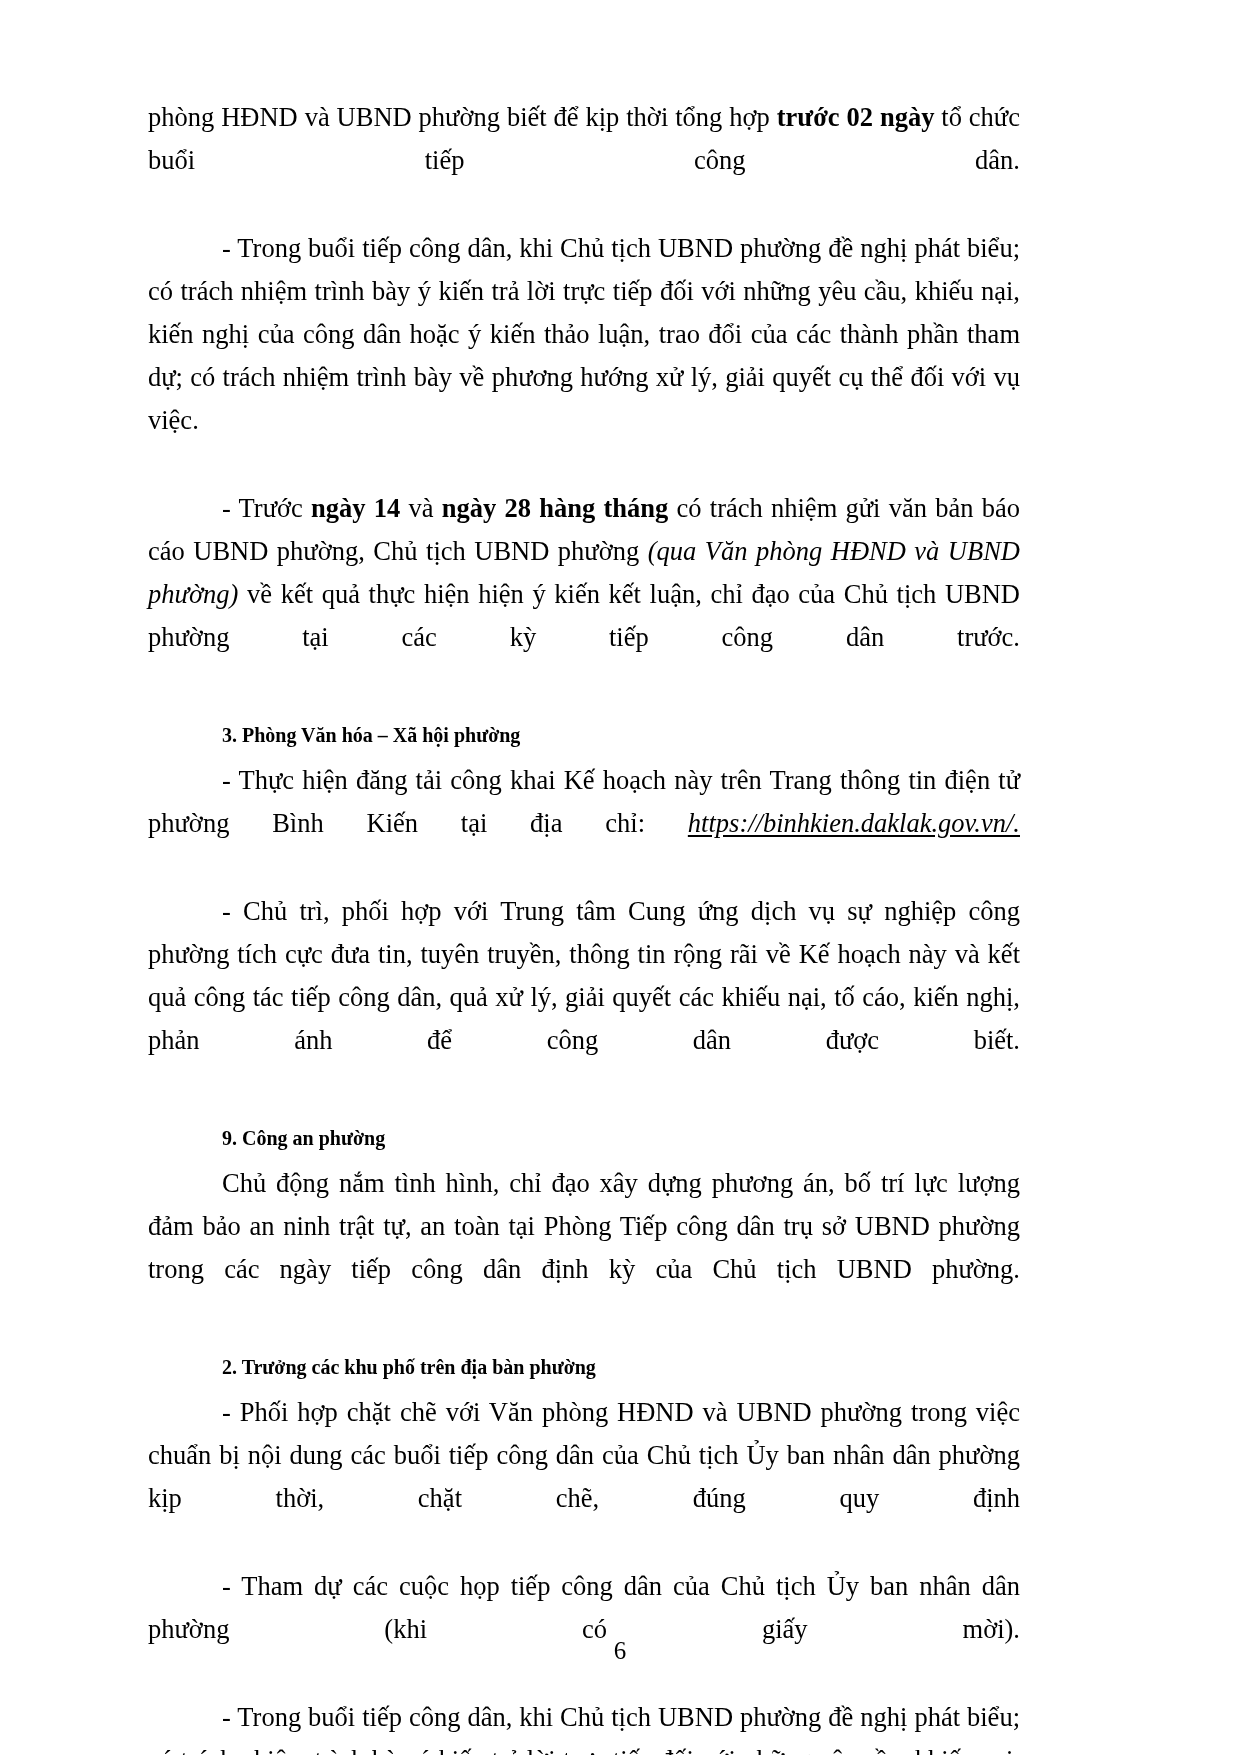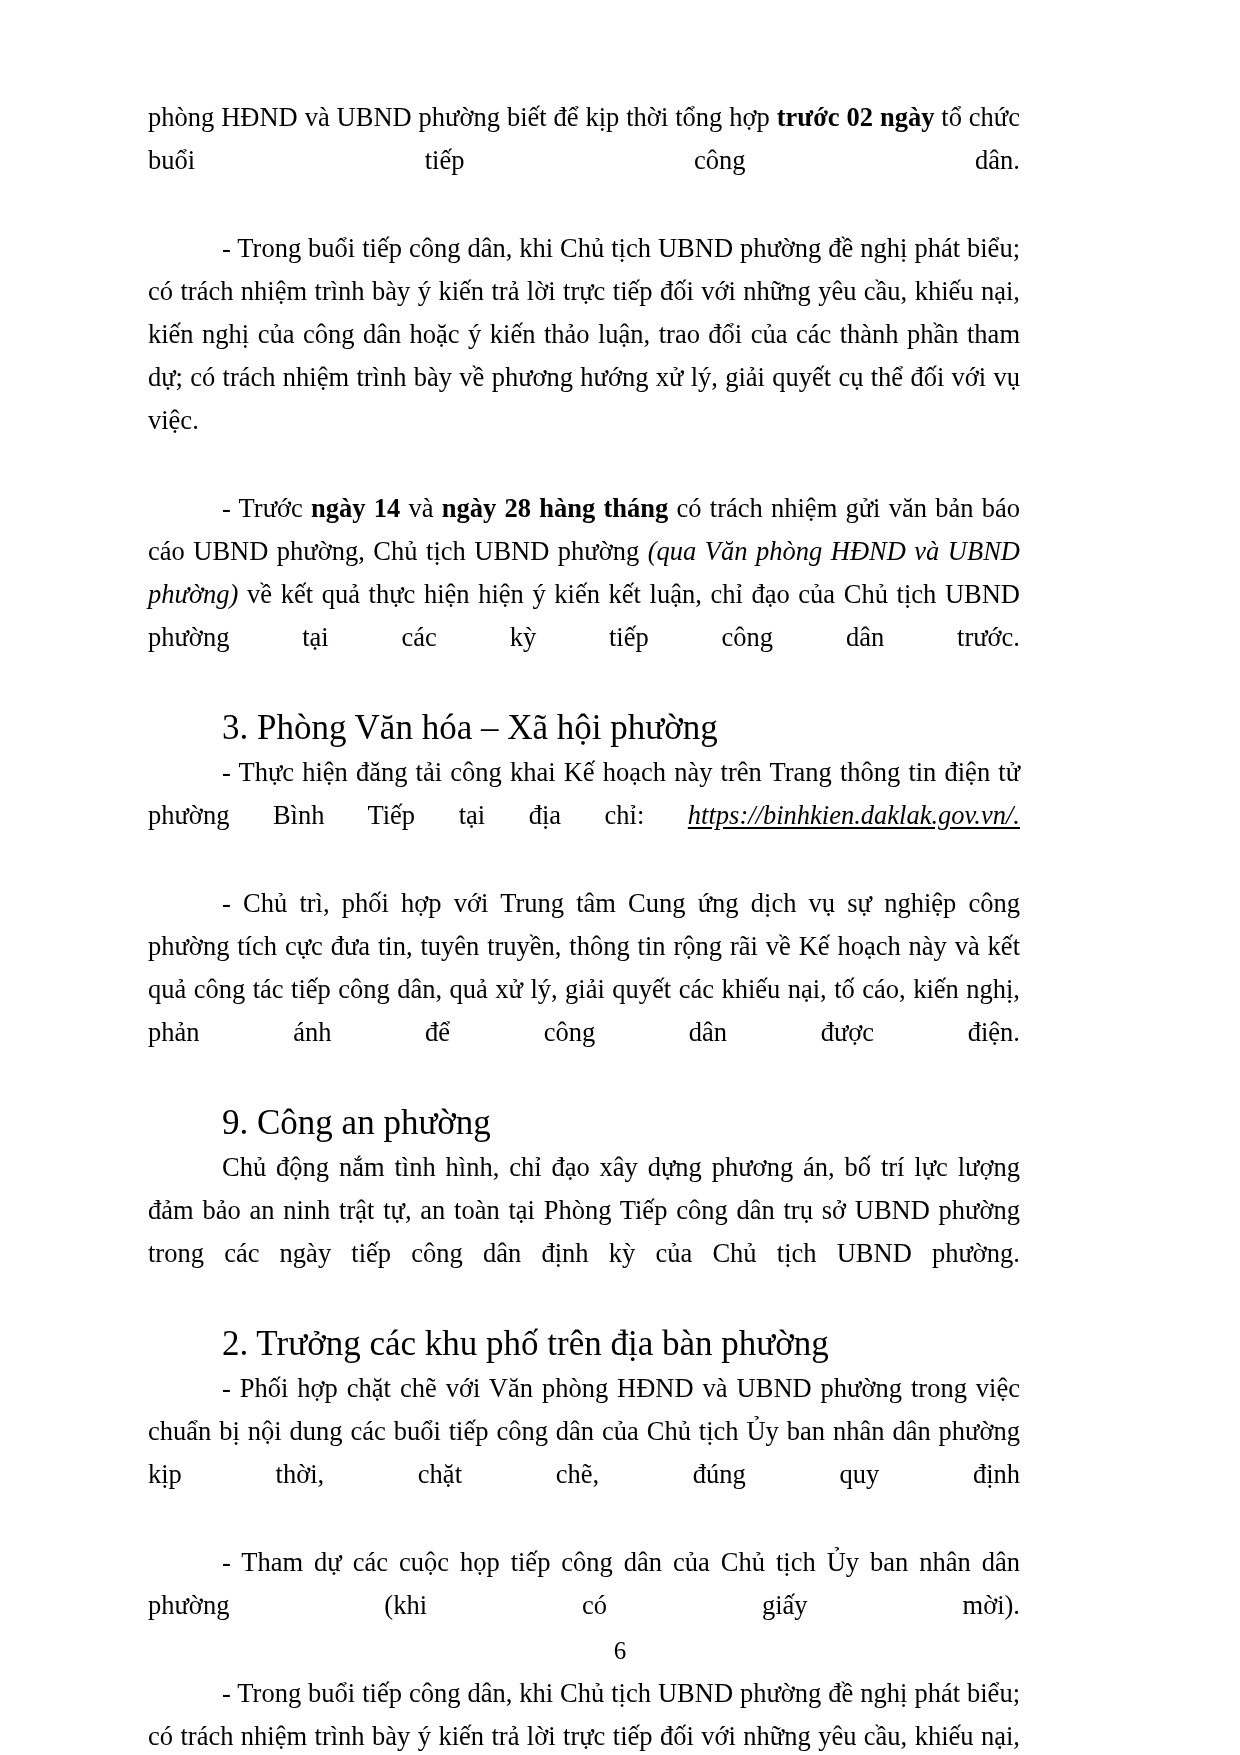--- a/index.html
+++ b/index.html
@@ -35,24 +35,24 @@
   }
   p.para.indent {
     text-indent: 74px;
   }
   p.para::after {
     content: "";
     display: inline-block;
     width: 100%;
   }
   h3.heading {
-    margin: 4px 0 2px 0;
-    font-size: 35px;
+    margin: 12px 0 2px 0;
+    font-size: 20px;
     line-height: 43px;
-    font-weight: normal;
+    font-weight: bold;
     text-indent: 74px;
     text-align: left;
   }
   .b { font-weight: bold; }
   .i { font-style: italic; }
   .url {
     font-weight: normal;
     font-style: italic;
     text-decoration: underline;
     text-underline-offset: 3px;
@@ -82,25 +82,25 @@
       <span>- Trong buổi tiếp công dân, khi Chủ tịch UBND phường đề nghị phát biểu; có trách nhiệm trình bày ý kiến trả lời trực tiếp đối với những yêu cầu, khiếu nại, kiến nghị của công dân hoặc ý kiến thảo luận, trao đổi của các thành phần tham dự; có trách nhiệm trình bày về phương hướng xử lý, giải quyết cụ thể đối với vụ việc.</span>
     </p>
 
     <p class="para indent">
       <span>- Trước </span><span class="b">ngày 14</span><span> và </span><span class="b">ngày 28 hàng tháng</span><span> có trách nhiệm gửi văn bản báo cáo UBND phường, Chủ tịch UBND phường </span><span class="i">(qua Văn phòng HĐND và UBND phường)</span><span> về kết quả thực hiện hiện ý kiến kết luận, chỉ đạo của Chủ tịch UBND phường tại các kỳ tiếp công dân trước.</span>
     </p>
 
     <h3 class="heading">3. Phòng Văn hóa – Xã hội phường</h3>
 
     <p class="para indent">
-      <span>- Thực hiện đăng tải công khai Kế hoạch này trên Trang thông tin điện tử phường Bình Tiếp tại địa chỉ: </span><span class="url">https://binhkien.daklak.gov.vn/.</span>
+      <span>- Thực hiện đăng tải công khai Kế hoạch này trên Trang thông tin điện tử phường Bình Kiến tại địa chỉ: </span><span class="url">https://binhkien.daklak.gov.vn/.</span>
     </p>
 
     <p class="para indent">
-      <span>- Chủ trì, phối hợp với Trung tâm Cung ứng dịch vụ sự nghiệp công phường tích cực đưa tin, tuyên truyền, thông tin rộng rãi về Kế hoạch này và kết quả công tác tiếp công dân, quả xử lý, giải quyết các khiếu nại, tố cáo, kiến nghị, phản ánh để công dân được điện.</span>
+      <span>- Chủ trì, phối hợp với Trung tâm Cung ứng dịch vụ sự nghiệp công phường tích cực đưa tin, tuyên truyền, thông tin rộng rãi về Kế hoạch này và kết quả công tác tiếp công dân, quả xử lý, giải quyết các khiếu nại, tố cáo, kiến nghị, phản ánh để công dân được biết.</span>
     </p>
 
     <h3 class="heading">9. Công an phường</h3>
 
     <p class="para indent">
       <span>Chủ động nắm tình hình, chỉ đạo xây dựng phương án, bố trí lực lượng đảm bảo an ninh trật tự, an toàn tại Phòng Tiếp công dân trụ sở UBND phường trong các ngày tiếp công dân định kỳ của Chủ tịch UBND phường.</span>
     </p>
 
     <h3 class="heading">2. Trưởng các khu phố trên địa bàn phường</h3>
 

